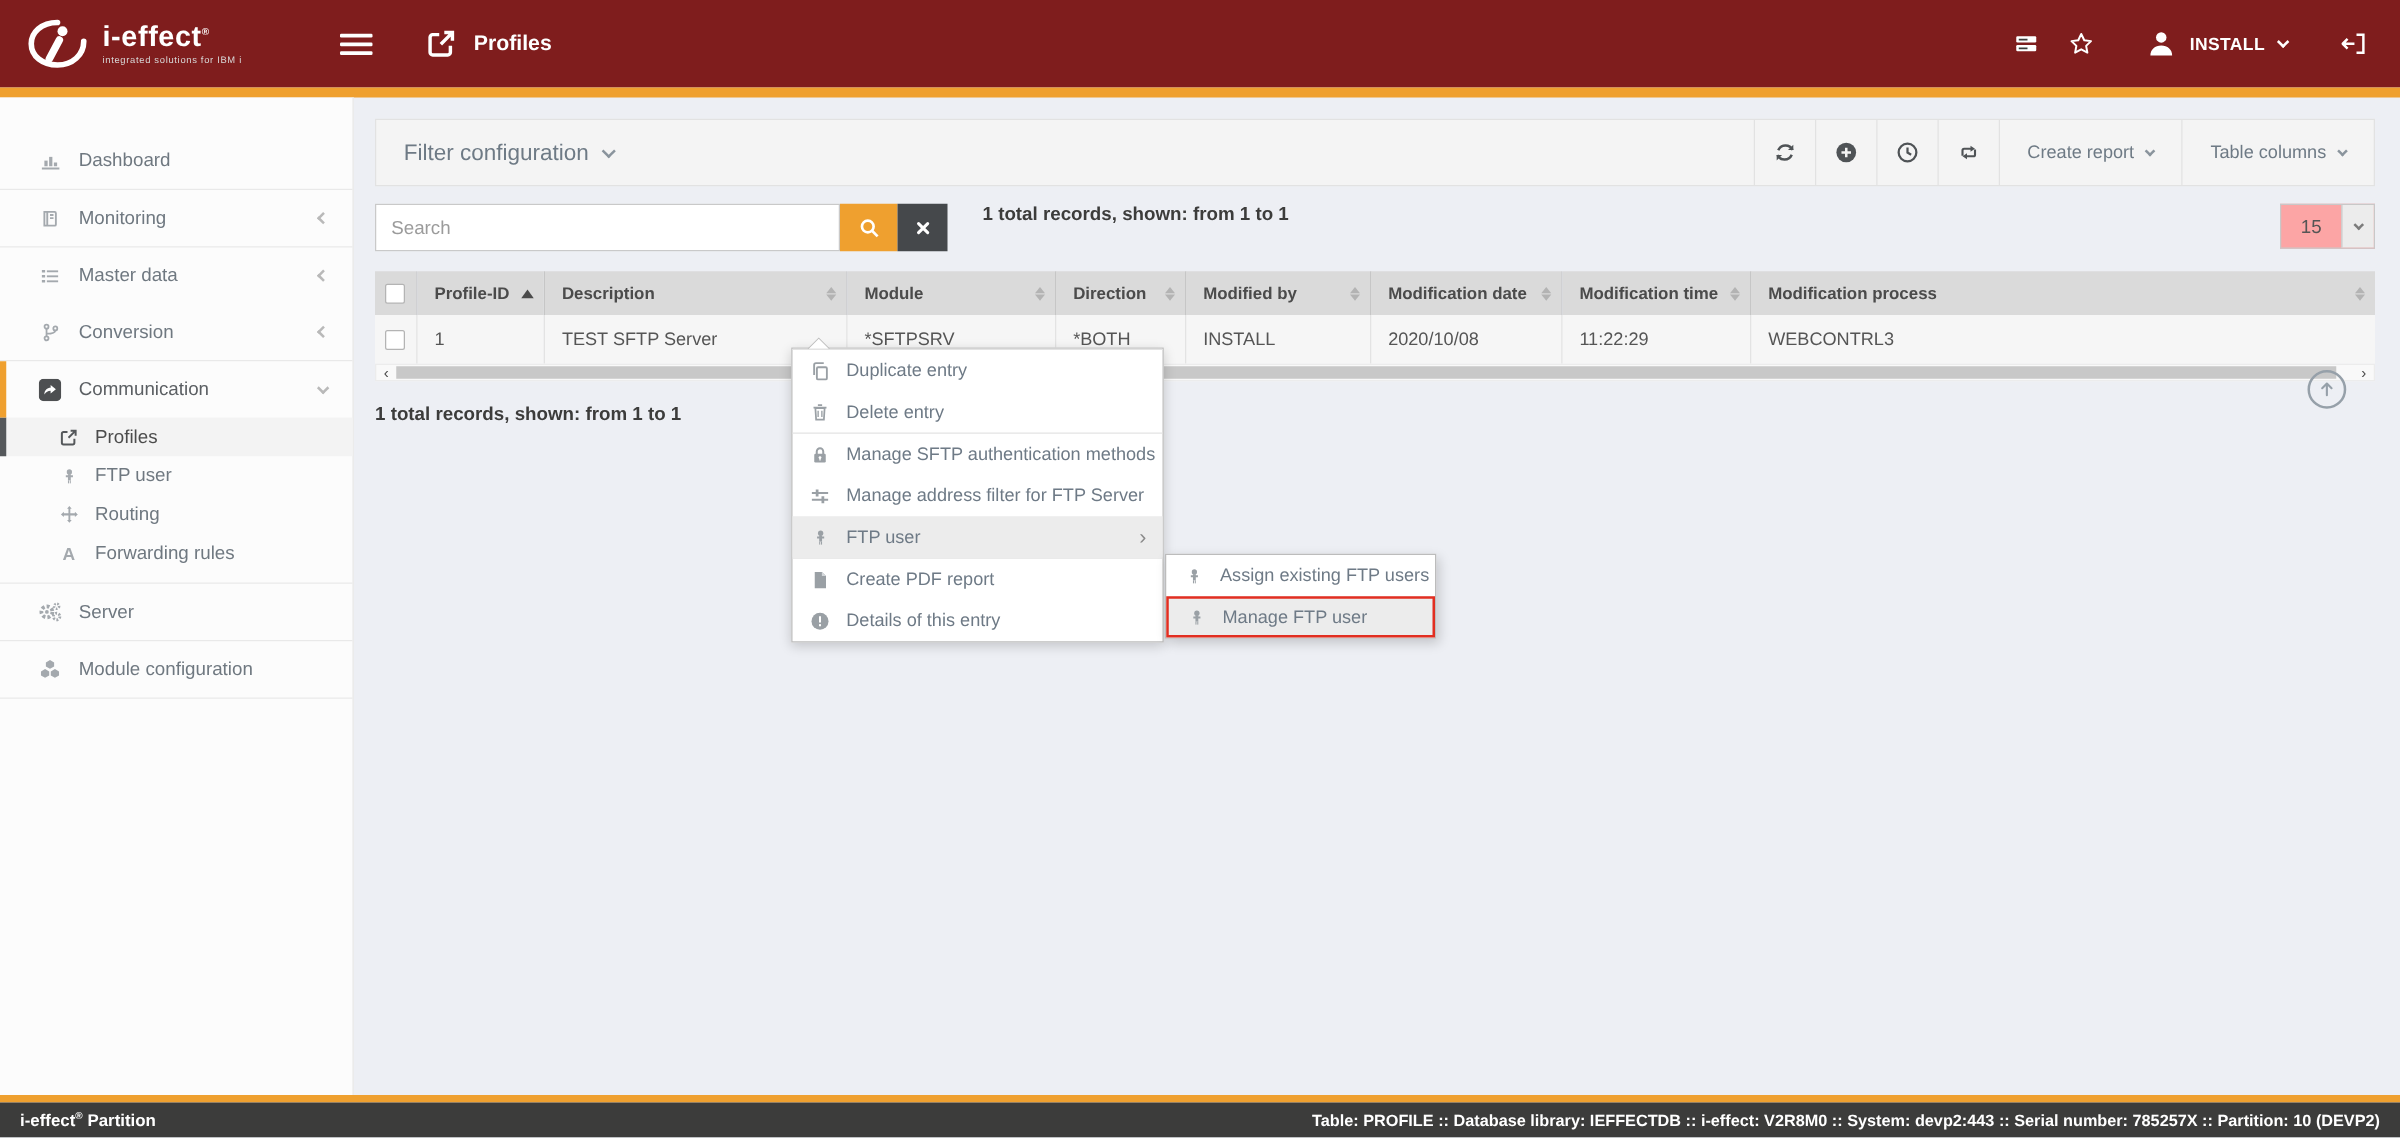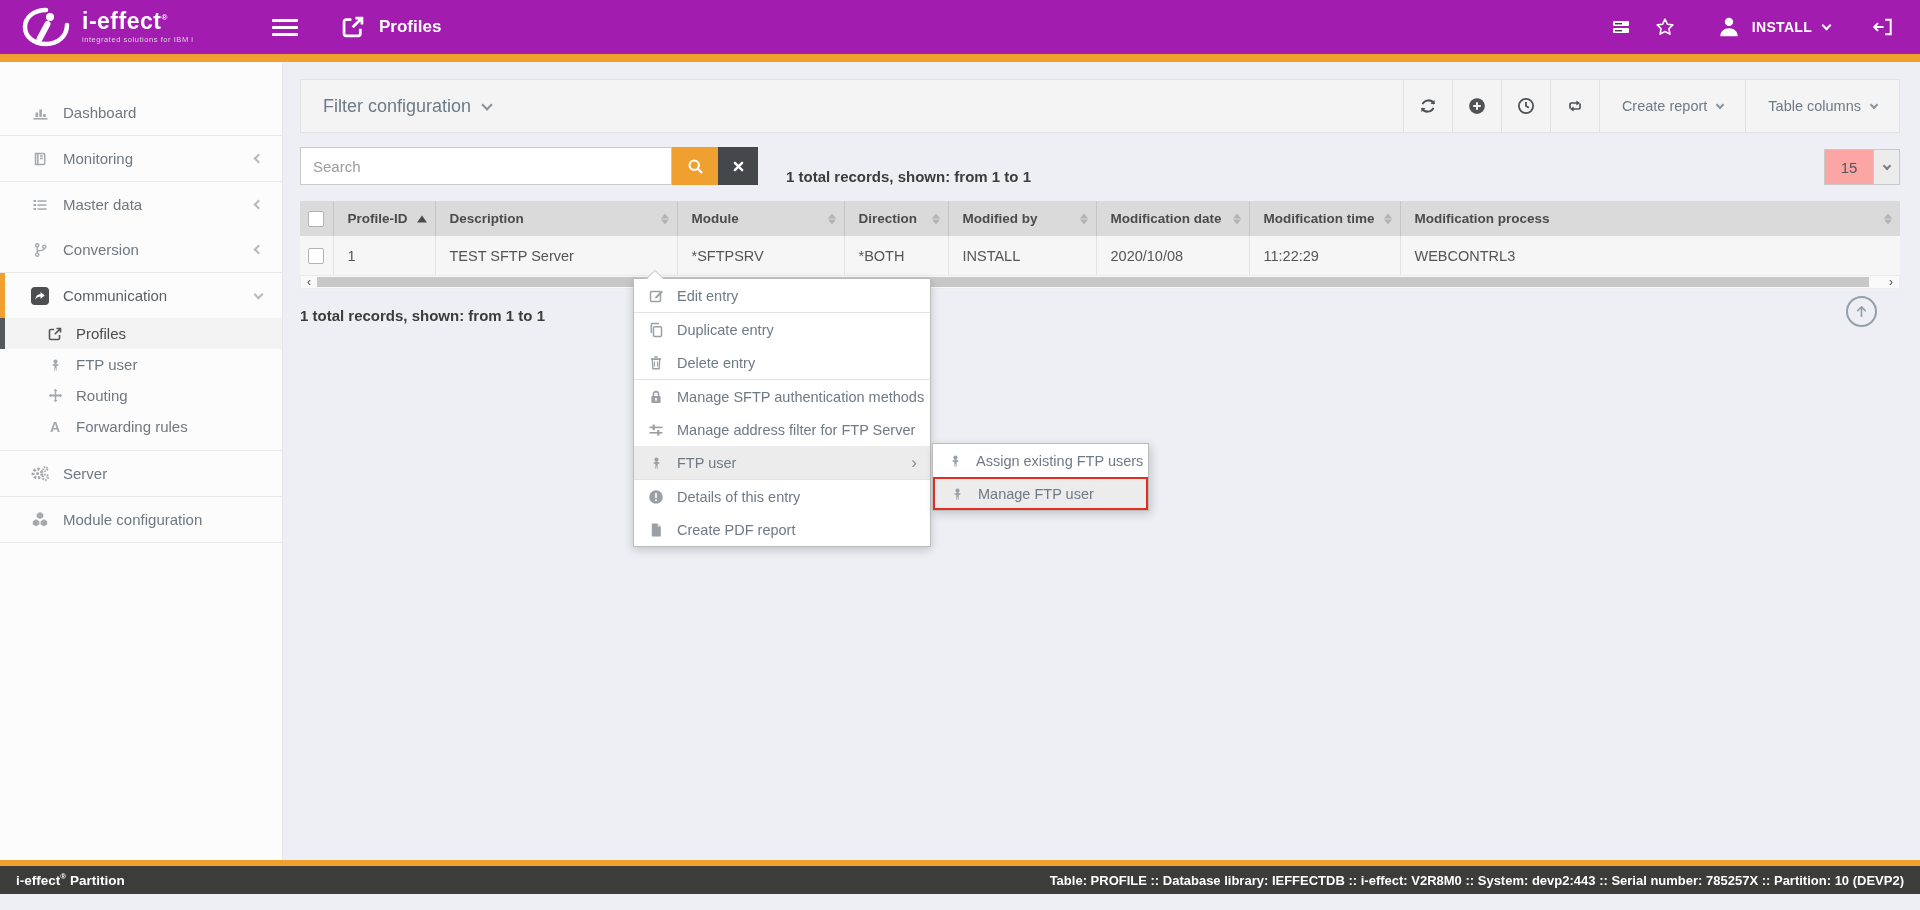--- a/index.html
+++ b/index.html
@@ -3,21 +3,21 @@
 <meta charset="utf-8">
 <style>
   * { box-sizing: border-box; margin: 0; padding: 0; }
   html,body { width:1920px; height:910px; }
   body {
     font-family: "Liberation Sans", "DejaVu Sans", sans-serif;
     background:#edeff4; position:relative; overflow:hidden; color:#555;
   }
 
   
-  .navbar { height:54px; background:#a21caf; display:flex; align-items:center; padding:0 26px 0 20px; }
+  .navbar { height:70px; background:#7f1d1d; display:flex; align-items:center; padding:0 26px 0 20px; }
   .logo { display:flex; align-items:center; gap:10px; width:218px; }
   .logo-text { display:flex; flex-direction:column; line-height:1; }
   .logo-brand { color:#fff; font-weight:700; font-size:23px; letter-spacing:.5px; }
   .logo-brand sup { font-size:8px; vertical-align:super; }
   .logo-tagline { color:#d8d8d8; font-size:7.5px; letter-spacing:.55px; margin-top:3px; }
   .hamburger { margin-left:34px; width:26px; display:flex; flex-direction:column; gap:4px; cursor:pointer; }
   .hamburger span { height:3px; background:#fff; border-radius:1px; }
   .page-head { display:flex; align-items:center; gap:13px; margin-left:42px; color:#fff; }
   .page-title { font-size:17px; font-weight:700; color:#fff; }
   .nav-right { margin-left:auto; display:flex; align-items:center; color:#fff; }
@@ -49,21 +49,21 @@
   
   .main { flex:1; padding:17px 20px 0 17px; position:relative; }
 
   .filter-panel { height:54px; background:#f4f4f4; border:1px solid #e2e2e2; display:flex; align-items:stretch; }
   .fp-title { flex:1; display:flex; align-items:center; gap:12px; padding-left:22px; color:#6e7a85; font-size:18px; cursor:pointer; }
   .fp-title .chev { width:8px; height:8px; border-width:2px; color:#8a949d; }
   .tool-btn { width:49px; border-left:1px solid #e2e2e2; display:flex; align-items:center; justify-content:center; color:#4f5356; cursor:pointer; }
   .tool-dd { border-left:1px solid #e2e2e2; display:flex; align-items:center; gap:10px; padding:0 22px; color:#6e7a85; font-size:14.5px; cursor:pointer; }
   .tool-dd .chev { width:6px; height:6px; color:#8a949d; }
 
-  .search-row { margin-top:14px; display:flex; align-items:flex-end; }
+  .search-row { margin-top:14px; display:flex; align-items:flex-start; }
   .search-input { width:372px; height:38px; border:1px solid #c9c9c9; background:#fff; padding:0 12px; font-size:15px; color:#555; font-family:inherit; outline:none; }
   .search-input::placeholder { color:#9b9b9b; }
   .btn-search { width:46px; height:38px; background:#efa02f; border:none; display:flex; align-items:center; justify-content:center; cursor:pointer; }
   .btn-clear { width:40px; height:38px; background:#45484b; border:none; display:flex; align-items:center; justify-content:center; cursor:pointer; }
   .records { margin-left:28px; font-weight:700; font-size:15px; color:#3c3c3b; }
   .page-size { margin-left:auto; width:76px; height:36px; background:#fca5a5; border:1px solid #c8c8c8; display:flex; cursor:pointer; }
   .ps-val { flex:1; display:flex; align-items:center; justify-content:center; font-size:15px; color:#555; }
   .ps-arrow { width:26px; background:#ececec; border-left:1px solid #c8c8c8; display:flex; align-items:center; justify-content:center; color:#7c7c7c; }
   .ps-arrow .chev { width:6px; height:6px; }
 
@@ -454,29 +454,20 @@
   </div>
 </div>
 
 <div class="scroll-top">
   <svg width="15" height="15" viewBox="0 0 16 16" fill="none" stroke="currentColor" stroke-width="1.8" stroke-linecap="round" stroke-linejoin="round">
     <path d="M8 13V3M4 7l4-4 4 4"></path>
   </svg>
 </div>
 
 <div class="ctx">
-  <div class="ctx-item">
-    <span class="ci">
-      <svg width="16" height="16" viewBox="0 0 16 16">
-        <rect x="2.5" y="3.5" width="10" height="10" rx="1" fill="none" stroke="currentColor" stroke-width="1.5"></rect>
-        <path d="M7.6 8.6 13.6 2.5l1.4 1.4L8.9 10l-2 .6z" fill="currentColor"></path>
-      </svg>
-    </span>
-    <span>Edit entry</span>
-  </div>
   <div class="ctx-sep"></div>
   <div class="ctx-item">
     <span class="ci">
       <svg width="16" height="16" viewBox="0 0 16 16" fill="none" stroke="currentColor" stroke-width="1.5">
         <rect x="5.5" y="4.8" width="8" height="9.7" rx="1"></rect>
         <path d="M3.3 11V3A1.5 1.5 0 0 1 4.8 1.5H11"></path>
       </svg>
     </span>
     <span>Duplicate entry</span>
   </div>
@@ -523,35 +514,35 @@
           <rect x="8.4" y="12" width="1" height="3"></rect>
       </svg>
     </span>
     <span>FTP user</span>
     <span class="sub-arrow">›</span>
   </div>
   <div class="ctx-sep"></div>
   <div class="ctx-item">
     <span class="ci">
       <svg width="16" height="16" viewBox="0 0 16 16">
+        <path d="M3.8 1.5h5.7L12.8 4.8v9.7H3.8z" fill="currentColor"></path>
+        <path d="M9.5 1.5v3.3h3.3z" fill="#d4d8db"></path>
+      </svg>
+    </span>
+    <span>Create PDF report</span>
+  </div>
+  <div class="ctx-item">
+    <span class="ci">
+      <svg width="16" height="16" viewBox="0 0 16 16">
         <circle cx="8" cy="8" r="6.8" fill="currentColor"></circle>
         <rect x="7.2" y="4" width="1.6" height="5" fill="#fff"></rect>
           <rect x="7.2" y="10.3" width="1.6" height="1.7" fill="#fff"></rect>
       </svg>
     </span>
     <span>Details of this entry</span>
-  </div>
-  <div class="ctx-item">
-    <span class="ci">
-      <svg width="16" height="16" viewBox="0 0 16 16">
-        <path d="M3.8 1.5h5.7L12.8 4.8v9.7H3.8z" fill="currentColor"></path>
-        <path d="M9.5 1.5v3.3h3.3z" fill="#d4d8db"></path>
-      </svg>
-    </span>
-    <span>Create PDF report</span>
   </div>
 </div>
 
 <div class="submenu">
   <div class="sub-item">
     <span class="ci">
       <svg width="13" height="14" viewBox="0 0 16 16" fill="currentColor">
         <circle cx="8" cy="3.8" r="2.6"></circle>
           <rect x="6.6" y="6" width="2.8" height="6"></rect>
           <path d="M4.5 7h7v2h-7z"></path>

